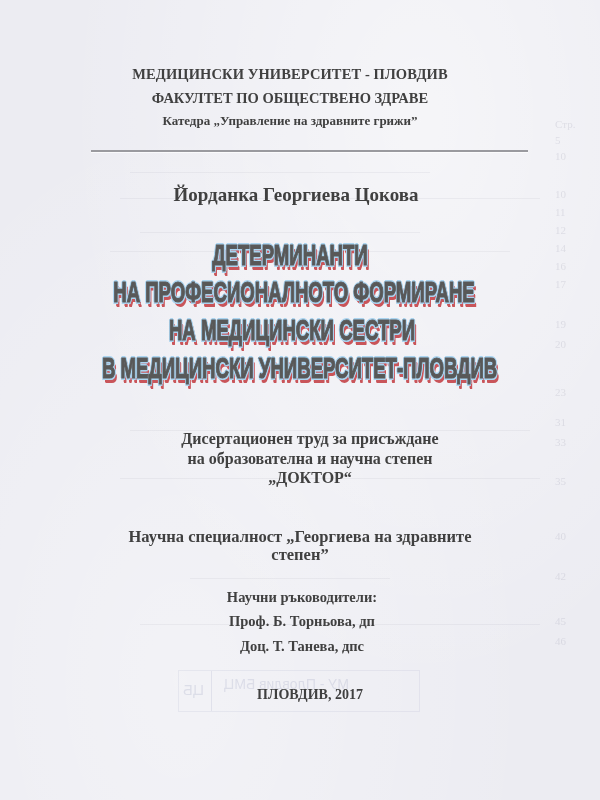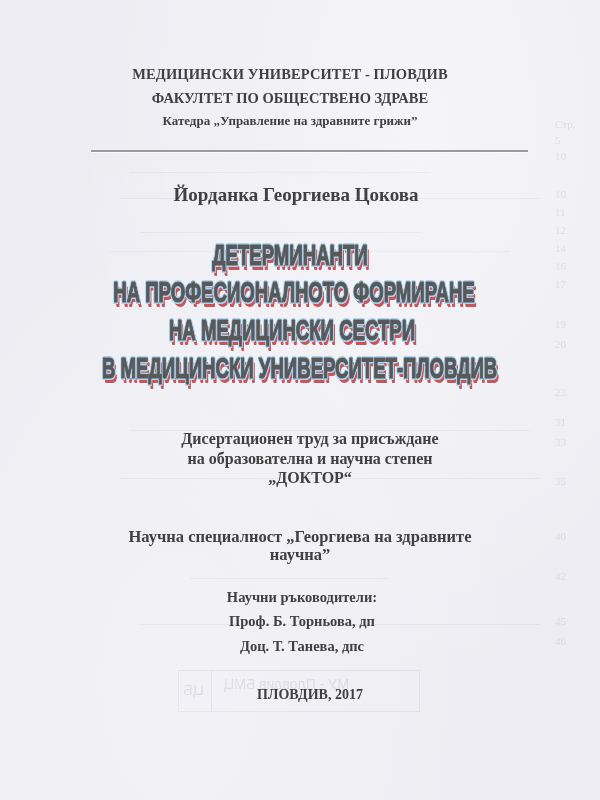--- a/index.html
+++ b/index.html
@@ -206,21 +206,21 @@
   </div>
 
   <div>
     <div class="center-line serif-bold diss1">Дисертационен труд за присъждане</div>
     <div class="center-line serif-bold diss2">на образователна и научна степен</div>
     <div class="center-line serif-bold diss3">„ДОКТОР“</div>
   </div>
 
   <div>
     <div class="center-line serif-bold spec1">Научна специалност „Георгиева на здравните</div>
-    <div class="center-line serif-bold spec2">научна”</div>
+    <div class="center-line serif-bold spec2">степен”</div>
   </div>
 
   <div>
     <div class="center-line serif-bold sup-label">Научни ръководители:</div>
     <div class="center-line serif-bold sup1">Проф. Б. Торньова, дп</div>
     <div class="center-line serif-bold sup2">Доц. Т. Танева, дпс</div>
   </div>
 
   <div class="stamp">
     <span class="stamp-abbr">ЦБ</span>

